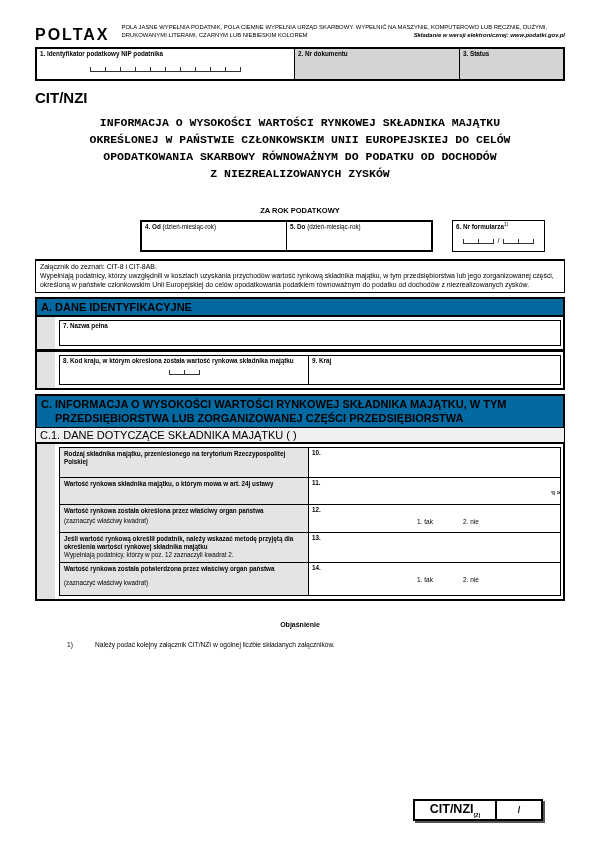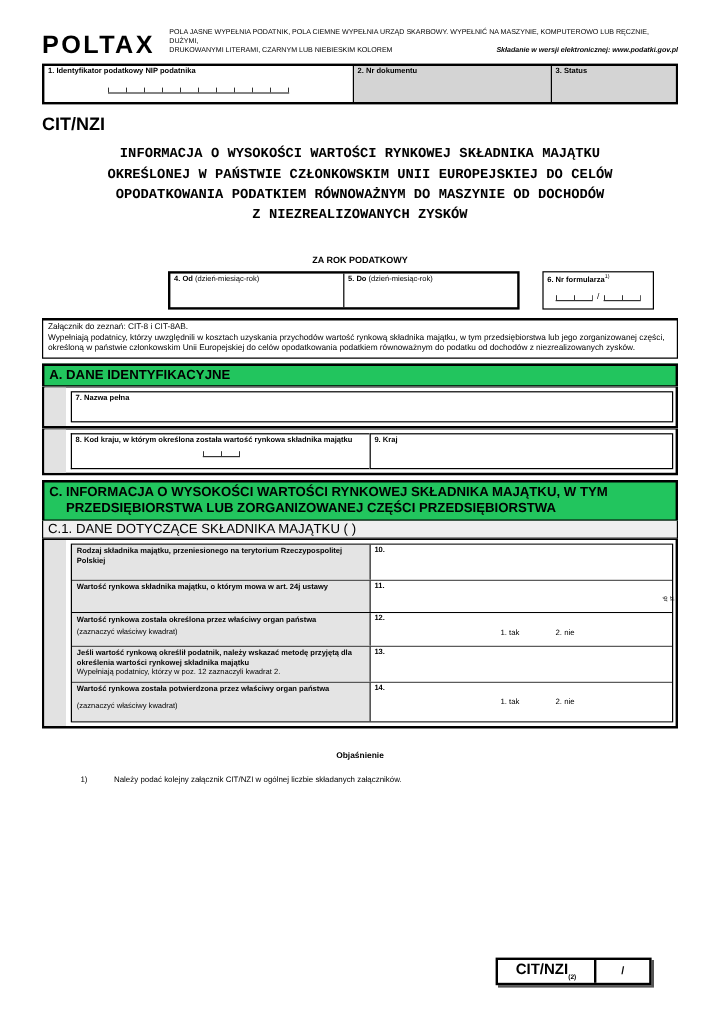--- a/index.html
+++ b/index.html
@@ -5,21 +5,21 @@
   * { margin:0; padding:0; box-sizing:border-box; }
   html,body { background:#fff; }
   .page {
     width:600px; height:849px; margin:0 auto; background:#fff;
     font-family:"Liberation Sans", sans-serif; color:#000;
     padding:24px 35px 28px 35px;
     display:flex; flex-direction:column; overflow:hidden;
   }
   
   .header-row { display:flex; align-items:flex-start; margin-bottom:3px; }
-  .logo { font-size:21px; font-weight:bold; letter-spacing:2px; padding-right:12px; padding-top:2px; }
+  .logo { font-size:16px; font-weight:bold; letter-spacing:2px; padding-right:12px; padding-top:2px; }
   .instr { flex:1; font-size:5.9px; line-height:7.5px; }
   .instr-line2 { display:flex; justify-content:space-between; }
   .efile { font-weight:bold; font-style:italic; }
   
   .idrow { display:flex; border:2px solid #000; height:34px; }
   .idrow .cell { padding:1px 3px; font-size:6.3px; font-weight:bold; }
   .cell-nip { flex:0 0 258px; border-right:1px solid #000; }
   .cell-doc { flex:0 0 165px; border-right:1px solid #000; background:#d4d4d4; }
   .cell-status { flex:1; background:#d4d4d4; }
   .comb {
@@ -38,21 +38,21 @@
   .pcell { flex:1; padding:1px 3px; font-size:6.3px; }
   .pcell b { font-weight:bold; }
   .pcell + .pcell { border-left:1px solid #000; }
   .formnr-box { margin-left:19px; width:93px; border:1px solid #000; padding:1px 3px; font-size:6.3px; font-weight:bold; }
   .formnr-box sup { font-size:4.5px; font-weight:normal; }
   .fcombs { display:flex; align-items:flex-end; justify-content:center; gap:4px; margin-top:7px; font-size:7px; font-weight:normal; }
   .fcombs .comb { width:31px; background-image:repeating-linear-gradient(90deg,#333 0 1px,transparent 1px 15px); }
   
   .attachment-note { margin-top:7px; border:1px solid #000; border-top:2px solid #000; padding:2px 4px 3px 4px; font-size:6.9px; line-height:8.8px; }
   
-  .section-bar { margin-top:4px; border:2px solid #000; border-bottom:1px solid #000; background:#22c55e; font-weight:bold; font-size:11px; padding:2px 4px; }
+  .section-bar { margin-top:4px; border:2px solid #000; border-bottom:1px solid #000; background:#0369a1; font-weight:bold; font-size:11px; padding:2px 4px; }
   .section-bar.hang { padding-left:18px; text-indent:-14px; line-height:13.5px; }
   .subsection-bar { border:1px solid #000; border-top:none; background:#efefef; font-size:11px; padding:1px 4px; }
   .section-body { border:2px solid #000; border-top:1px solid #000; position:relative; padding:3px 2px 3px 22px; background:#fff; }
   .section-body::before { content:""; position:absolute; left:0; top:0; bottom:0; width:18px; background:#e2e2e2; }
   .fieldbox { border:1px solid #000; background:#fff; padding:1px 3px; font-size:6.3px; font-weight:bold; min-height:26px; }
   .brow { display:flex; }
   .brow .f8 { flex:0 0 249px; border-right:none; }
   .brow .f9 { flex:1; }
   .kraj-comb { width:31px; margin:4px auto 0 auto; }
   
@@ -102,21 +102,21 @@
     </div>
     <div class="cell cell-status">
       <div>3. Status</div>
     </div>
   </div>
 
   <div class="form-code">CIT/NZI</div>
   <div class="title">
     <div>INFORMACJA O WYSOKOŚCI WARTOŚCI RYNKOWEJ SKŁADNIKA MAJĄTKU</div>
     <div>OKREŚLONEJ W PAŃSTWIE CZŁONKOWSKIM UNII EUROPEJSKIEJ DO CELÓW</div>
-    <div>OPODATKOWANIA PODATKIEM RÓWNOWAŻNYM DO MASZYNIE OD DOCHODÓW</div>
+    <div>OPODATKOWANIA SKARBOWY RÓWNOWAŻNYM DO PODATKU OD DOCHODÓW</div>
     <div>Z NIEZREALIZOWANYCH ZYSKÓW</div>
   </div>
   <div class="subtitle">ZA ROK PODATKOWY</div>
 
   <div class="period-row">
     <div class="period-box">
       <div class="pcell">
         <b>4. Od</b>
         <span>(dzień-miesiąc-rok)</span>
       </div>

